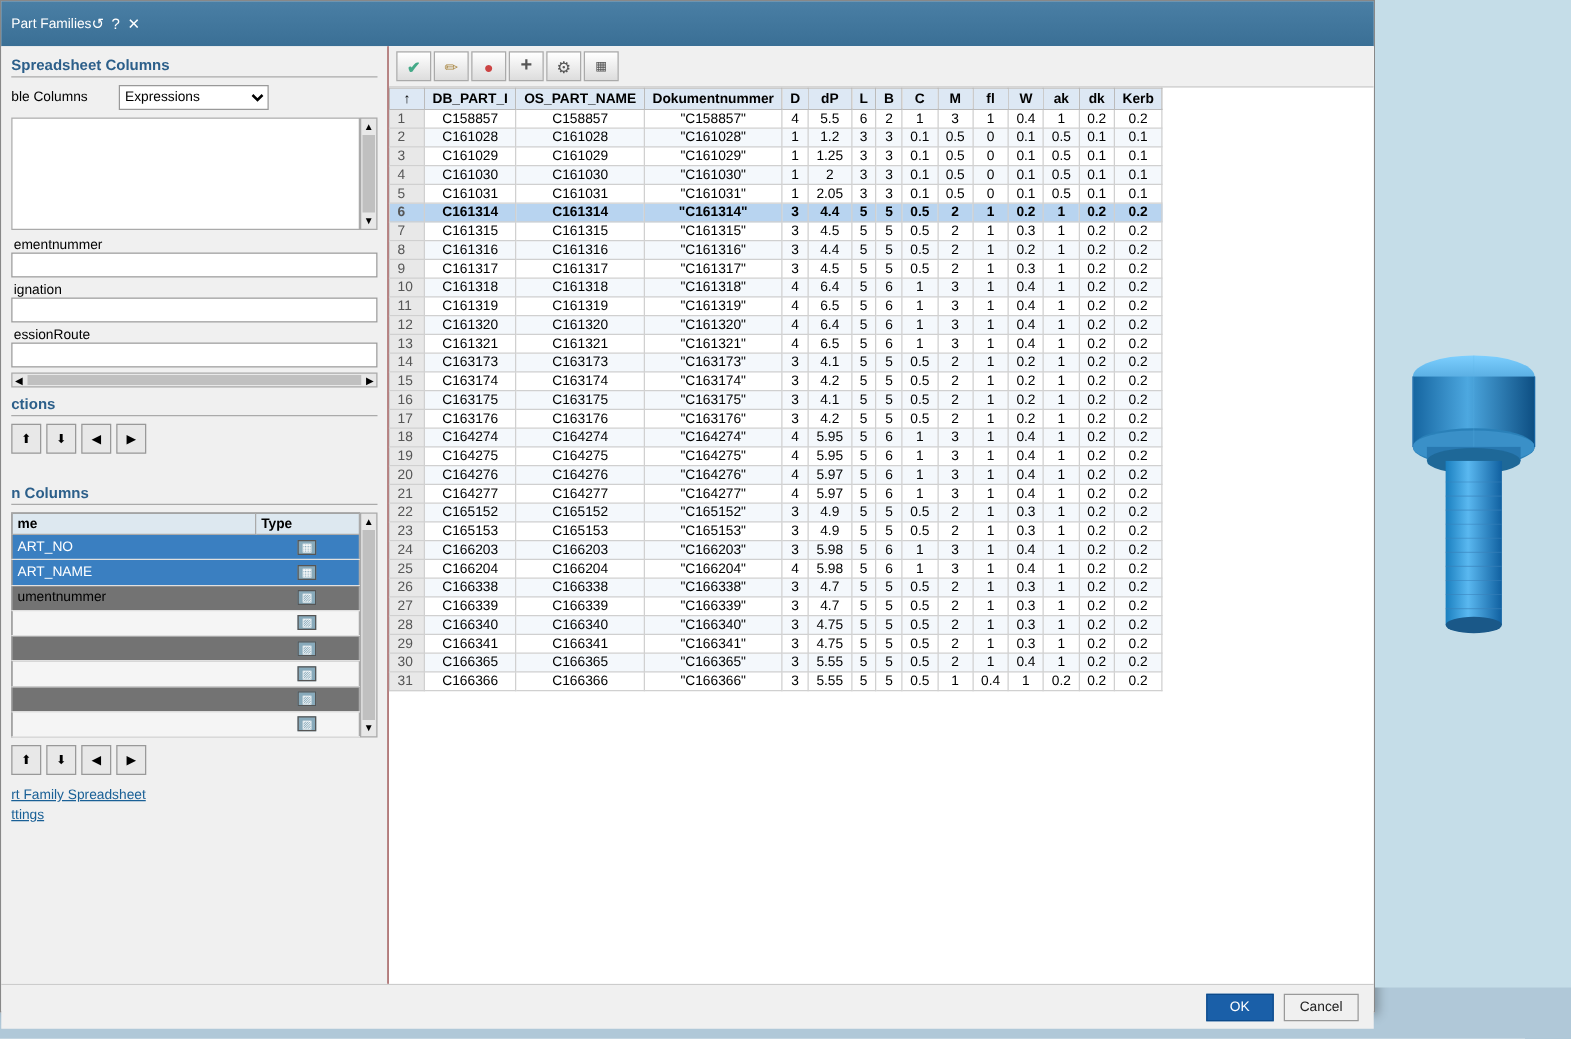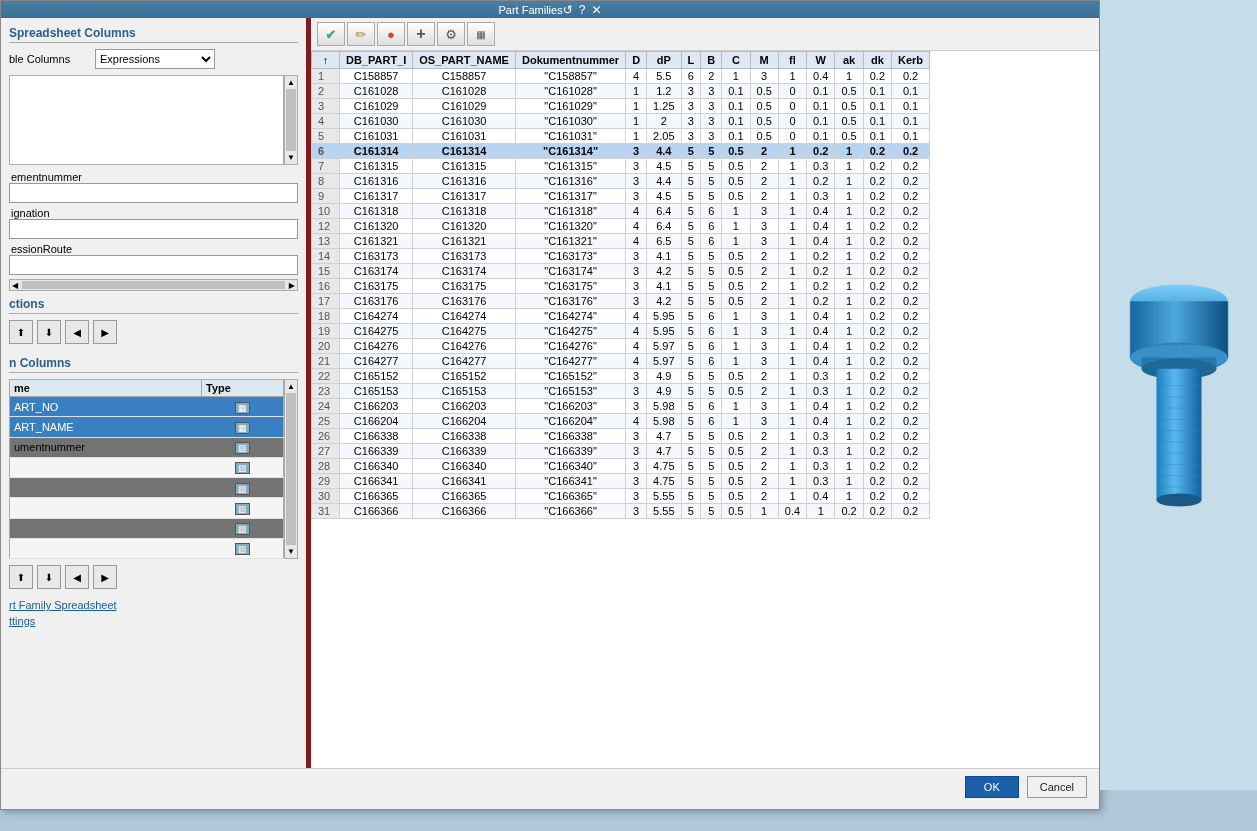--- a/index.html
+++ b/index.html
@@ -20,22 +20,22 @@
       background: #f0f0f0;
       border: 1px solid #888;
       box-shadow: 2px 2px 8px rgba(0,0,0,0.3);
     }
     .title-bar {
       background: linear-gradient(to bottom, #4a7fa5, #3a6f95);
       color: white;
       padding: 4px 8px;
       display: flex;
       align-items: center;
-      justify-content: center;
-      height: 17px;
+      justify-content: flex-start;
+      height: 36px;
     }
     .title-bar-title {
       font-size: 11px;
       font-weight: normal;
     }
     .title-bar-controls {
       display: flex;
       gap: 6px;
       align-items: center;
     }
@@ -45,21 +45,21 @@
       color: white;
     }
     .window-body {
       display: flex;
       height: calc(810px - 24px - 36px);
     }
     
     .left-panel {
       width: 310px;
       background: #f0f0f0;
-      border-right: 5px solid #7f1d1d;
+      border-right: 1px solid #7f1d1d;
       padding: 8px;
       overflow-y: auto;
       flex-shrink: 0;
     }
     .section-title {
       font-size: 12px;
       font-weight: bold;
       color: #2c5f8a;
       margin-bottom: 6px;
       border-bottom: 1px solid #aaa;
@@ -113,21 +113,21 @@
       height: 24px;
       border: 1px solid #999;
       background: #e8e8e8;
       display: flex;
       align-items: center;
       justify-content: center;
       cursor: pointer;
       font-size: 10px;
     }
     .bottom-cols-section {
-      margin-top: 12px;
+      margin-top: 24px;
     }
     .cols-table {
       width: 100%;
       border-collapse: collapse;
       border: 1px solid #aaa;
       background: #737373;
     }
     .cols-table th {
       background: #dde8f0;
       font-size: 11px;
@@ -596,20 +596,37 @@
                 <td class="num">6</td>
                 <td class="num">1</td>
                 <td class="num">3</td>
                 <td class="num">1</td>
                 <td class="num">0.4</td>
                 <td class="num">1</td>
                 <td class="num">0.2</td>
                 <td class="num">0.2</td>
               </tr>
               <tr>
+                <td class="row-num">11</td>
+                <td class="num">C161319</td>
+                <td class="num">C161319</td>
+                <td class="num">"C161319"</td>
+                <td class="num">4</td>
+                <td class="num">6.5</td>
+                <td class="num">5</td>
+                <td class="num">6</td>
+                <td class="num">1</td>
+                <td class="num">3</td>
+                <td class="num">1</td>
+                <td class="num">0.4</td>
+                <td class="num">1</td>
+                <td class="num">0.2</td>
+                <td class="num">0.2</td>
+              </tr>
+              <tr>
                 <td class="row-num">12</td>
                 <td class="num">C161320</td>
                 <td class="num">C161320</td>
                 <td class="num">"C161320"</td>
                 <td class="num">4</td>
                 <td class="num">6.4</td>
                 <td class="num">5</td>
                 <td class="num">6</td>
                 <td class="num">1</td>
                 <td class="num">3</td>

